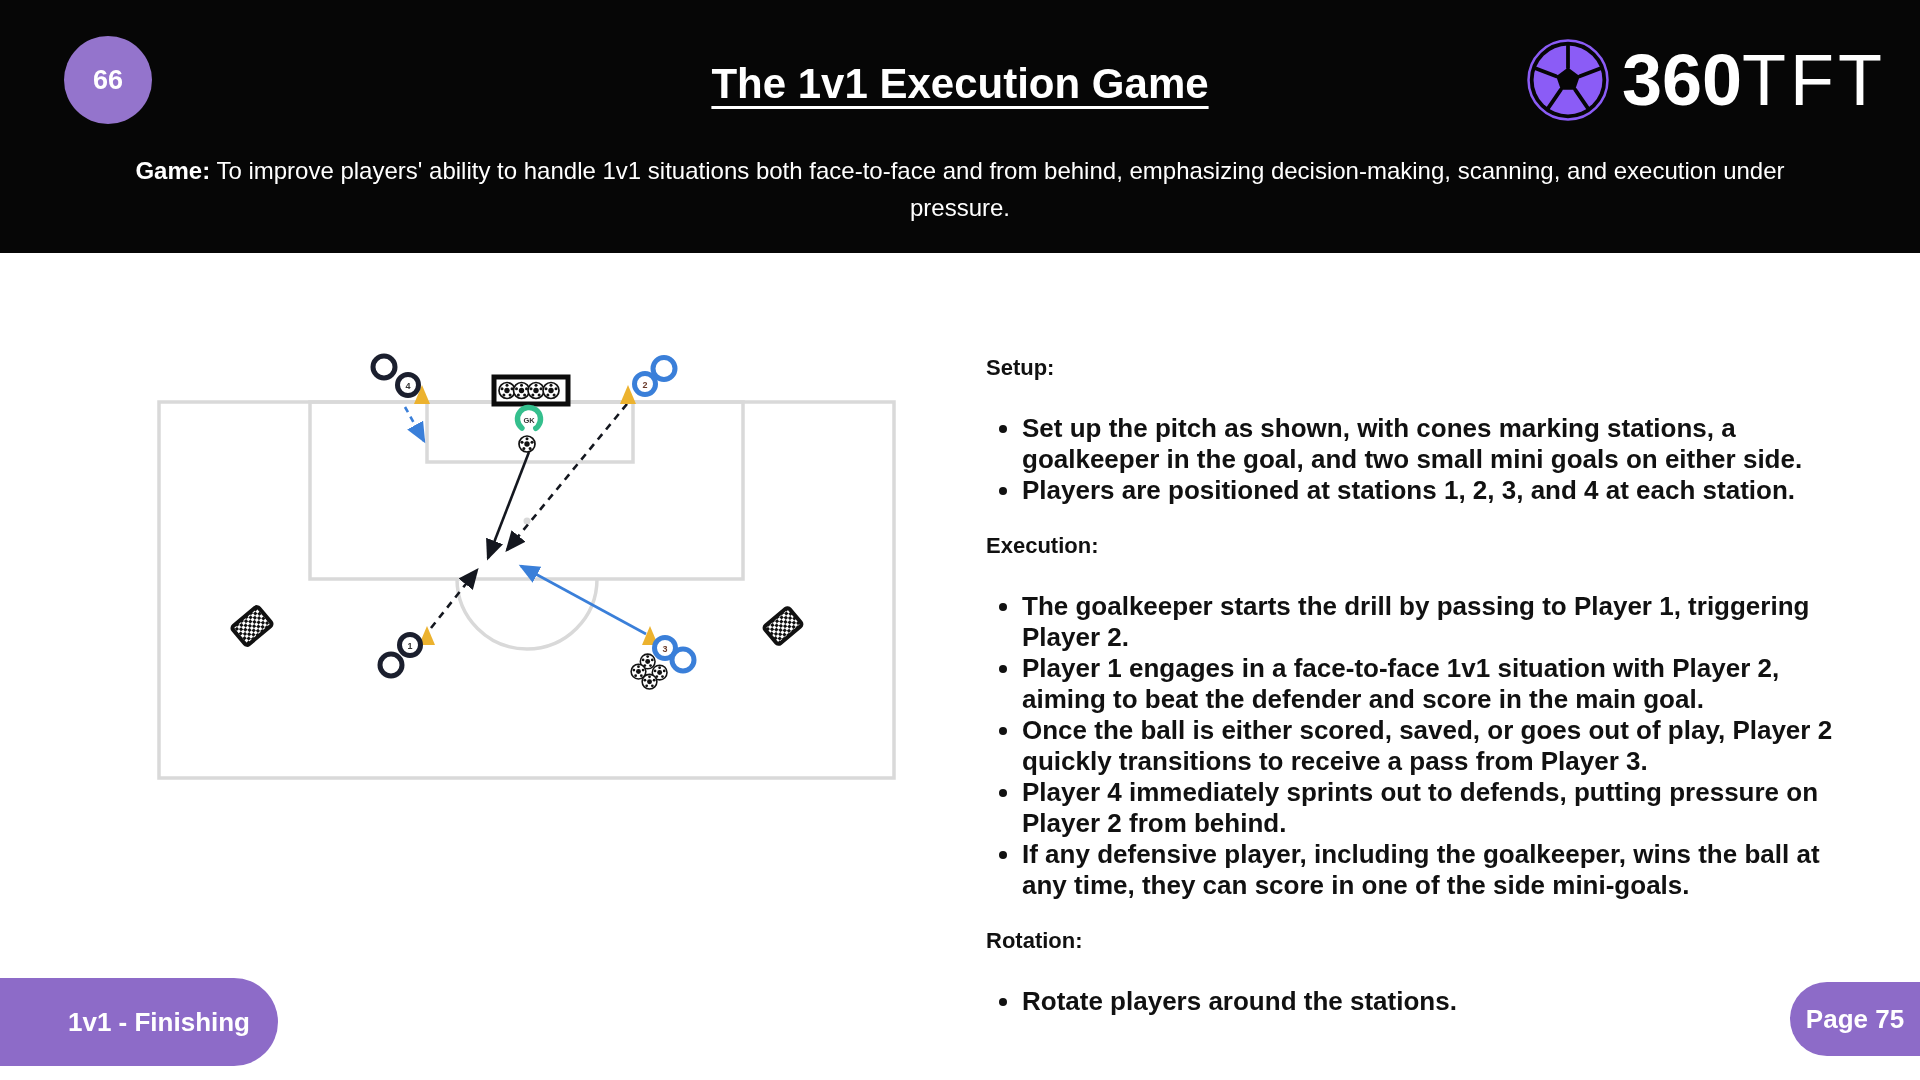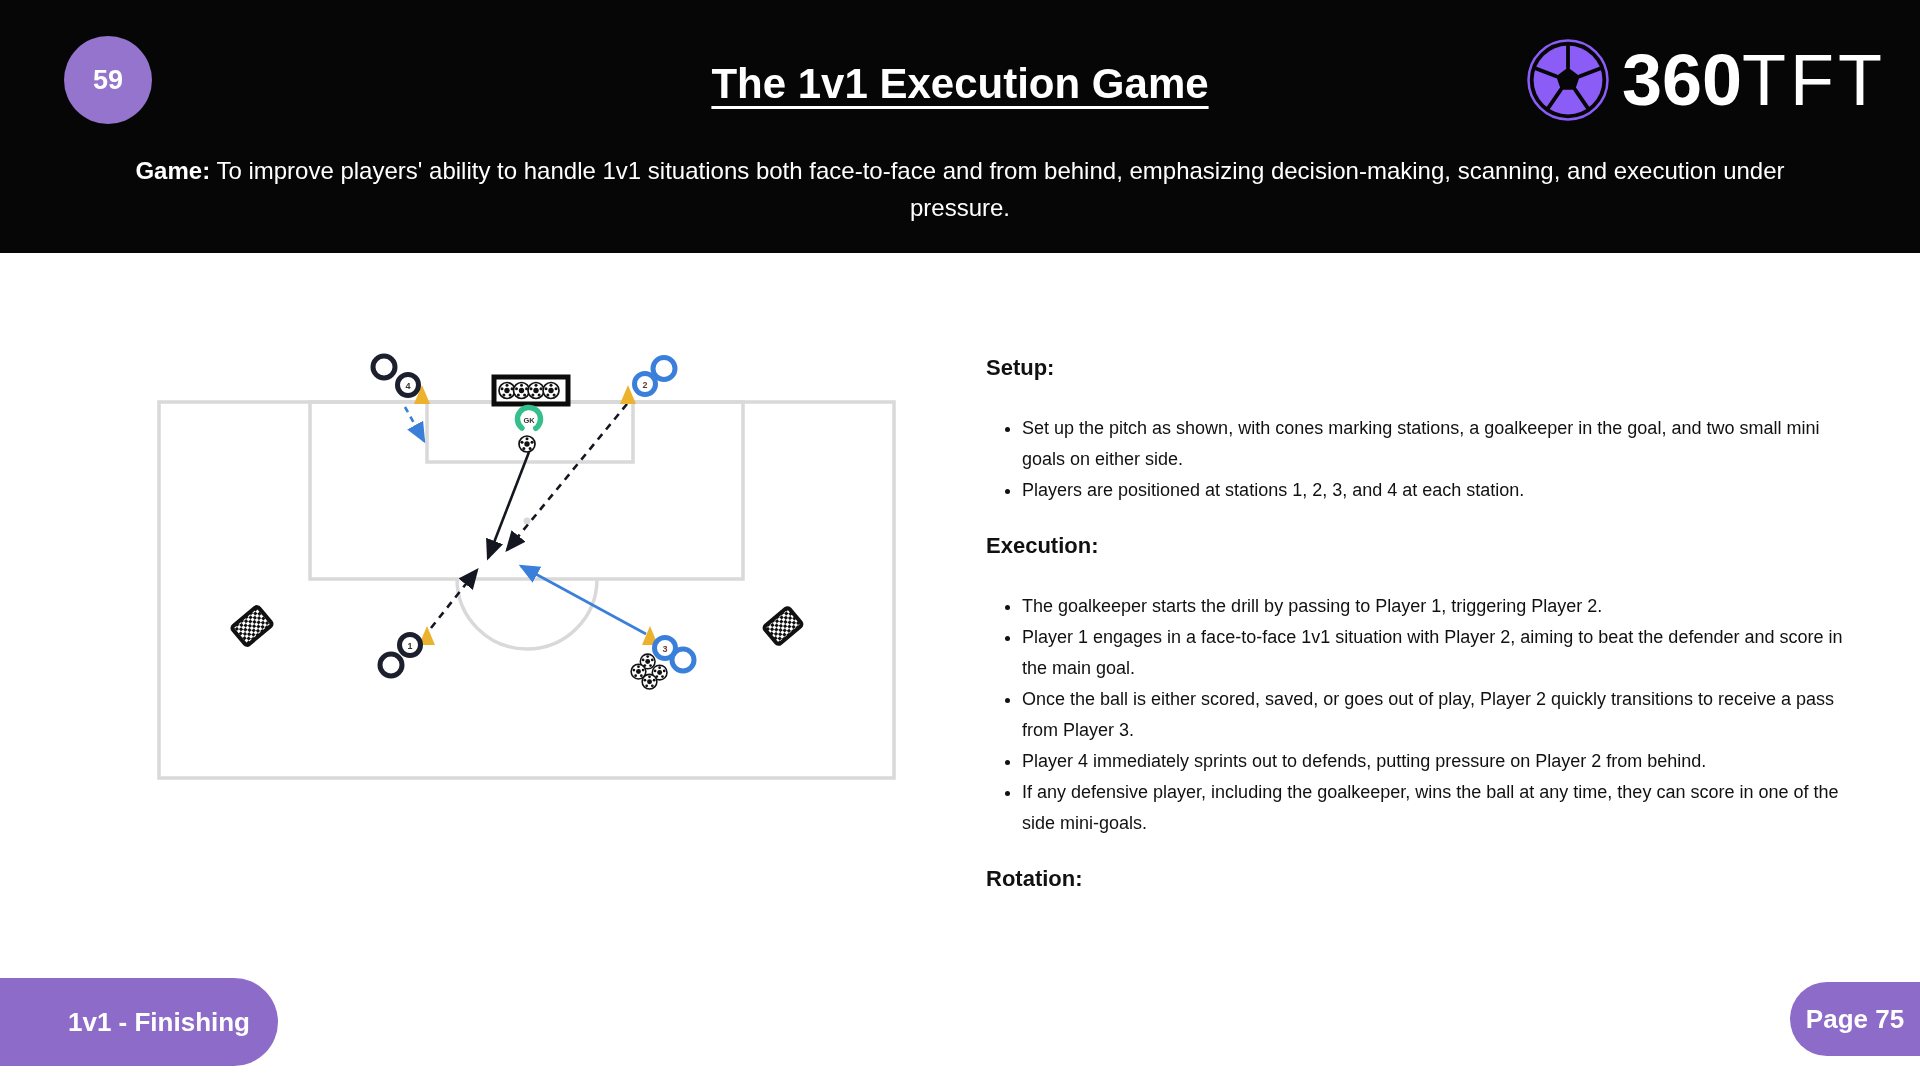--- a/index.html
+++ b/index.html
@@ -24,37 +24,37 @@
   .brand .thin{font-weight:300;letter-spacing:4px;}
 
   
   .pitch{position:absolute;left:140px;top:265px;width:780px;height:530px;}
 
   
   .col{position:absolute;left:986px;top:352px;width:896px;color:#111;}
   .col h3{margin:24px 0 0 0;font-size:22px;line-height:31px;font-weight:bold;}
   .col h3.first{margin-top:0;}
   .col ul{margin:30px 0 0 0;padding:0 0 0 36px;}
-  .col li{font-size:18px;line-height:31px;max-width:842px;}
+  .col li{font-size:26px;line-height:31px;max-width:842px;font-weight:bold;}
 
   
   .pill{position:absolute;background:#8d6bc8;color:#fff;font-weight:bold;font-size:26px;
         display:flex;align-items:center;box-sizing:border-box;}
   .pill-left{left:0;top:978px;width:278px;height:88px;border-radius:0 44px 44px 0;
              justify-content:flex-end;padding-right:28px;}
   .pill-right{left:1790px;top:982px;width:130px;height:74px;border-radius:43px 0 0 43px;
               justify-content:center;}
 </style>
 </head>
 <body>
 
 <div class="page">
 
   <div class="header">
-    <div class="badge">59</div>
+    <div class="badge">66</div>
     <h1 class="title">The 1v1 Execution Game</h1>
     <p class="goal"><b>Game:</b> <span>To improve players' ability to handle 1v1 situations both face-to-face and from behind, emphasizing decision-making, scanning, and execution under pressure.</span></p>
 
     <div class="logo">
       <svg viewBox="0 0 100 100">
         <circle cx="50" cy="50" r="47" fill="none" stroke="#8b5cf6" stroke-width="3"></circle>
         <circle cx="50" cy="50" r="41" fill="#8b5cf6"></circle>
         <polygon points="50,35 64,45.5 58.5,61.5 41.5,61.5 36,45.5" fill="#060606"></polygon>
         <g stroke="#060606" stroke-width="4.5" stroke-linecap="round">
           <line x1="50" y1="35" x2="50" y2="9"></line>
@@ -179,18 +179,21 @@
     <h3>Execution:</h3>
     <ul>
       <li>The goalkeeper starts the drill by passing to Player 1, triggering Player 2.</li>
       <li>Player 1 engages in a face-to-face 1v1 situation with Player 2, aiming to beat the defender and score in the main goal.</li>
       <li>Once the ball is either scored, saved, or goes out of play, Player 2 quickly transitions to receive a pass from Player 3.</li>
       <li>Player 4 immediately sprints out to defends, putting pressure on Player 2 from behind.</li>
       <li>If any defensive player, including the goalkeeper, wins the ball at any time, they can score in one of the side mini-goals.</li>
     </ul>
 
     <h3>Rotation:</h3>
+    <ul>
+      <li>Rotate players around the stations.</li>
+    </ul>
   </div>
 
   <div class="pill pill-left">1v1 - Finishing</div>
   <div class="pill pill-right">Page 75</div>
 
 </div>
 
 </body></html>

